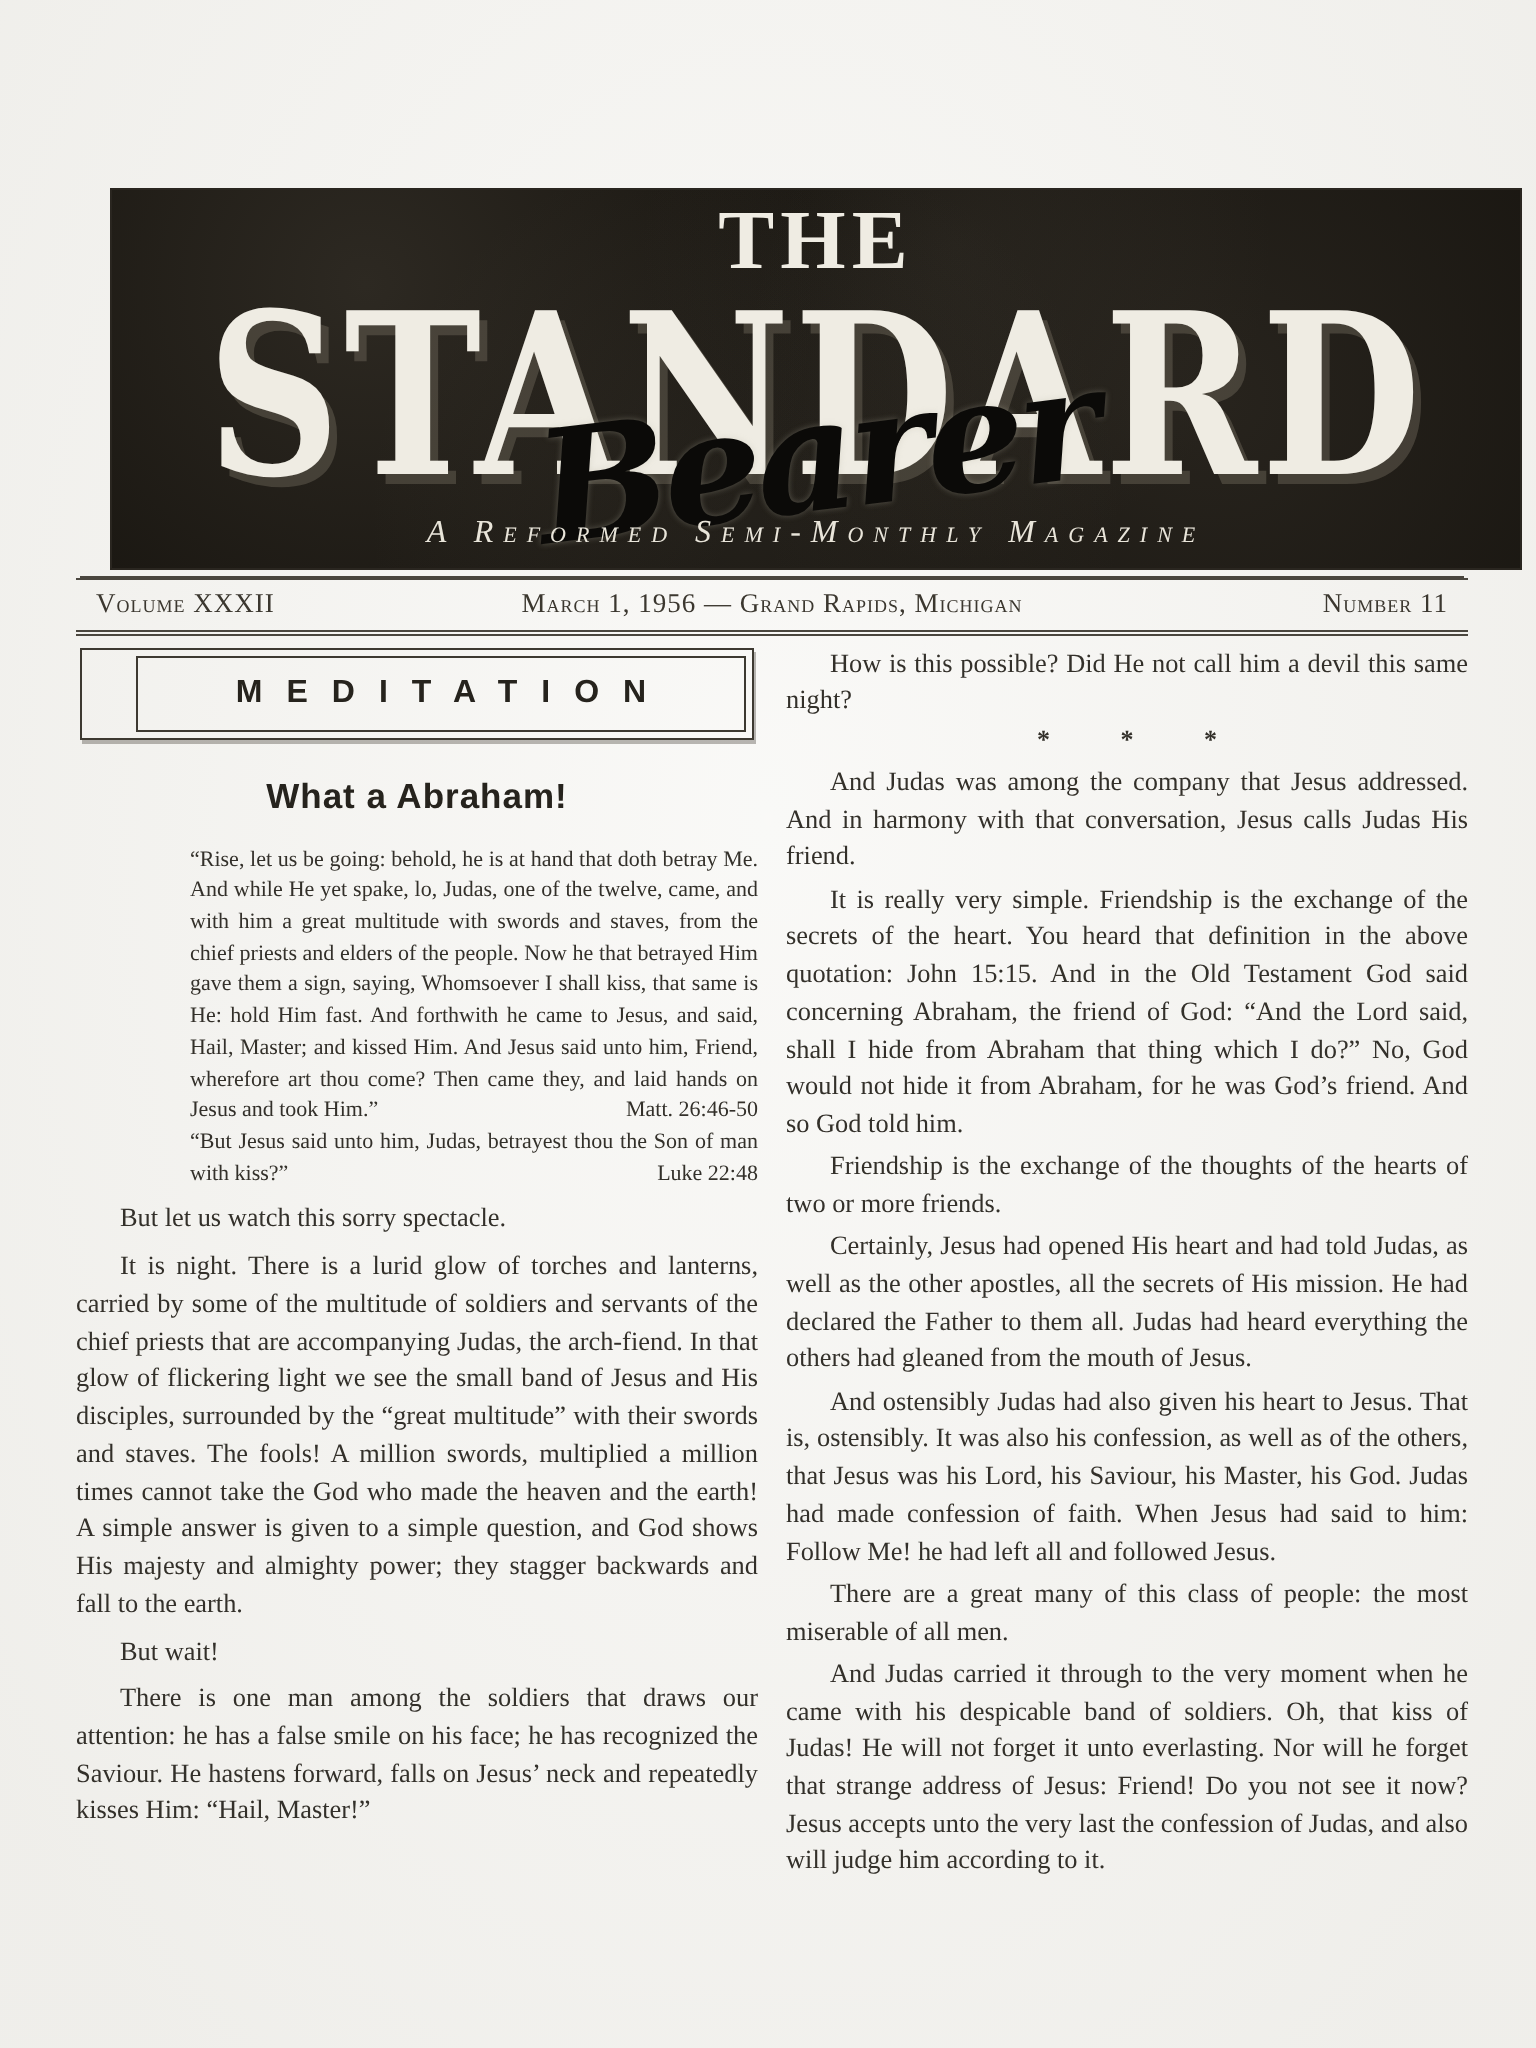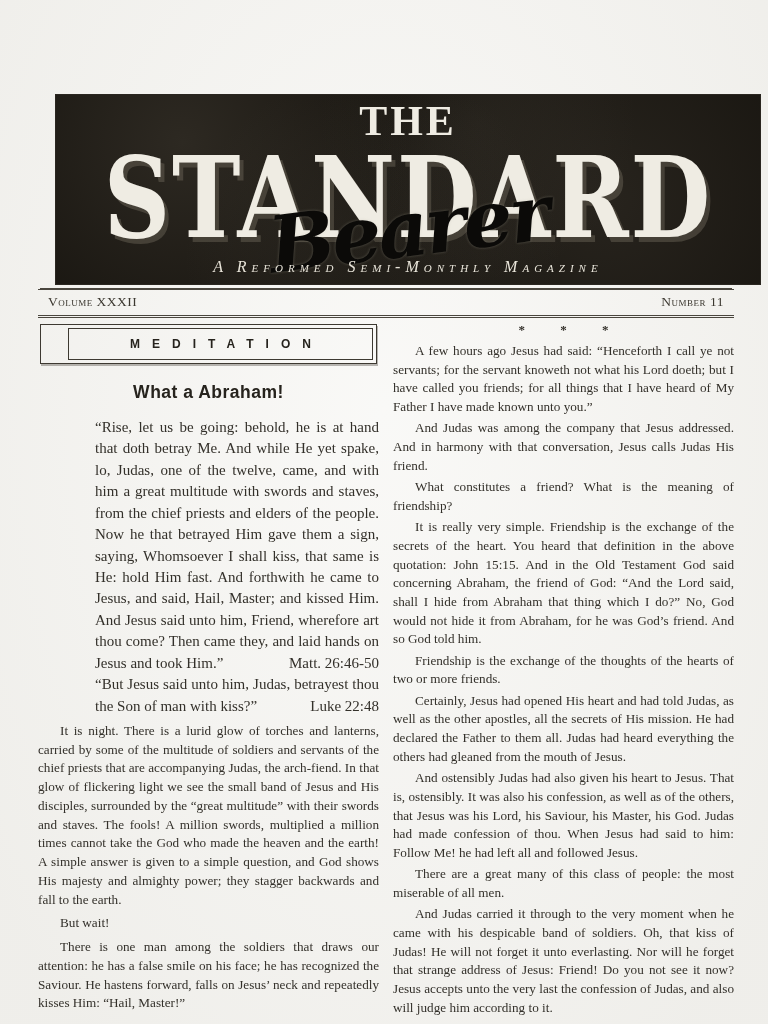--- a/index.html
+++ b/index.html
@@ -104,38 +104,38 @@
     border:1px solid #3d3931;
     padding:3px;
     margin:4px 2px 16px 2px;
     box-shadow:1px 2px 0 rgba(60,55,45,0.35);
   }
   .meditation-box-inner {
     border:1px solid #3d3931;
     text-align:center;
     font-family:"Liberation Sans", sans-serif;
     font-weight:bold;
-    font-size:12px;
+    font-size:16px;
     letter-spacing:12px;
     padding:7px 0 6px 12px;
     color:#26231d;
     margin-left:24px;
   }
 
   .article-title {
     text-align:center;
     font-family:"Liberation Sans", sans-serif;
     font-weight:bold;
     font-size:17.5px;
     letter-spacing:0.5px;
     color:#26231d;
     margin:14px 0 12px 0;
   }
 
-  .quote { margin:0 0 0 57px; font-size:15px; line-height:1.43; }
+  .quote { margin:0 0 0 57px; font-size:11px; line-height:1.43; }
   .quote .qref { float:right;margin-left:32px; }
   .quote + .quote { margin-top:0; }
 
   .col p.body-par { text-indent:22px; margin-top:5px; }
   .col-right p.body-par { margin-top:2.5px; }
   .col p.separator {
     text-align:center; text-indent:0;
     letter-spacing:16px;
     padding-left:16px;
     margin-top:1px;
@@ -150,51 +150,52 @@
 <div class="page">
 
   <div class="masthead">
     <div class="mast-the">THE</div>
     <div class="mast-title">STANDARD</div>
     <div class="mast-overlay">Bearer</div>
     <div class="mast-subtitle">A Reformed Semi-Monthly Magazine</div>
   </div>
 
   <div class="issue-line">
+    <span class="center">March 1, 1956 — Grand Rapids, Michigan</span>
     <span class="left">Volume XXXII</span>
     <span class="right">Number 11</span>
   </div>
 
   <div class="columns">
 
     <div class="col col-left">
       <div class="meditation-box">
         <div class="meditation-box-inner">MEDITATION</div>
       </div>
       <h2 class="article-title">What a Abraham!</h2>
 
       <p class="quote"><span>“Rise, let us be going: behold, he is at hand that doth betray Me. And while He yet spake, lo, Judas, one of the twelve, came, and with him a great multitude with swords and staves, from the chief priests and elders of the people. Now he that betrayed Him gave them a sign, saying, Whomsoever I shall kiss, that same is He: hold Him fast. And forthwith he came to Jesus, and said, Hail, Master; and kissed Him. And Jesus said unto him, Friend, wherefore art thou come? Then came they, and laid hands on Jesus and took Him.”</span> <span class="qref">Matt. 26:46-50</span></p>
       <p class="quote"><span>“But Jesus said unto him, Judas, betrayest thou the Son of man with kiss?”</span> <span class="qref">Luke 22:48</span></p>
 
       <div id="left-paras">
+          <p class="body-par">But let us watch this sorry spectacle.</p>
           <p class="body-par">It is night.  There is a lurid glow of torches and lanterns, carried by some of the multitude of soldiers and servants of the chief priests that are accompanying Judas, the arch-fiend.  In that glow of flickering light we see the small band of Jesus and His disciples, surrounded by the “great multitude” with their swords and staves.  The fools!  A million swords, multiplied a million times cannot take the God who made the heaven and the earth!  A simple answer is given to a simple question, and God shows His majesty and almighty power; they stagger backwards and fall to the earth.</p>
           <p class="body-par">But wait!</p>
           <p class="body-par">There is one man among the soldiers that draws our attention: he has a false smile on his face; he has recognized the Saviour.  He hastens forward, falls on Jesus’ neck and repeatedly kisses Him: “Hail, Master!”</p>
         </div>
     </div>
 
     <div class="col col-right">
       <div id="right-paras">
+          <p class="body-par">How is this possible?  Did He not call him a devil this same night?</p>
           <p class="separator">*  *  *</p>
-          <p class="body-par">A few hours ago Jesus had said: “Henceforth I call ye not servants; for the servant knoweth not what his Lord doeth; but I have called you friends; for all things that I have heard of My Father I have made known unto you.”</p>
           <p class="body-par">And Judas was among the company that Jesus addressed. And in harmony with that conversation, Jesus calls Judas His friend.</p>
-          <p class="body-par">What constitutes a friend?  What is the meaning of friendship?</p>
           <p class="body-par">It is really very simple.  Friendship is the exchange of the secrets of the heart.  You heard that definition in the above quotation: John 15:15.  And in the Old Testament God said concerning Abraham, the friend of God: “And the Lord said, shall I hide from Abraham that thing which I do?”  No, God would not hide it from Abraham, for he was God’s friend.  And so God told him.</p>
           <p class="body-par">Friendship is the exchange of the thoughts of the hearts of two or more friends.</p>
           <p class="body-par">Certainly, Jesus had opened His heart and had told Judas, as well as the other apostles, all the secrets of His mission. He had declared the Father to them all.  Judas had heard everything the others had gleaned from the mouth of Jesus.</p>
-          <p class="body-par">And ostensibly Judas had also given his heart to Jesus. That is, ostensibly.  It was also his confession, as well as of the others, that Jesus was his Lord, his Saviour, his Master, his God.  Judas had made confession of thou.  When Jesus had said to him: Follow Me! he had left all and followed Jesus.</p>
+          <p class="body-par">And ostensibly Judas had also given his heart to Jesus. That is, ostensibly.  It was also his confession, as well as of the others, that Jesus was his Lord, his Saviour, his Master, his God.  Judas had made confession of faith.  When Jesus had said to him: Follow Me! he had left all and followed Jesus.</p>
           <p class="body-par">There are a great many of this class of people: the most miserable of all men.</p>
           <p class="body-par">And Judas carried it through to the very moment when he came with his despicable band of soldiers.  Oh, that kiss of Judas!  He will not forget it unto everlasting.  Nor will he forget that strange address of Jesus: Friend!  Do you not see it now?  Jesus accepts unto the very last the confession of Judas, and also will judge him according to it.</p>
         </div>
     </div>
 
   </div>
 </div>
 
 </body></html>

